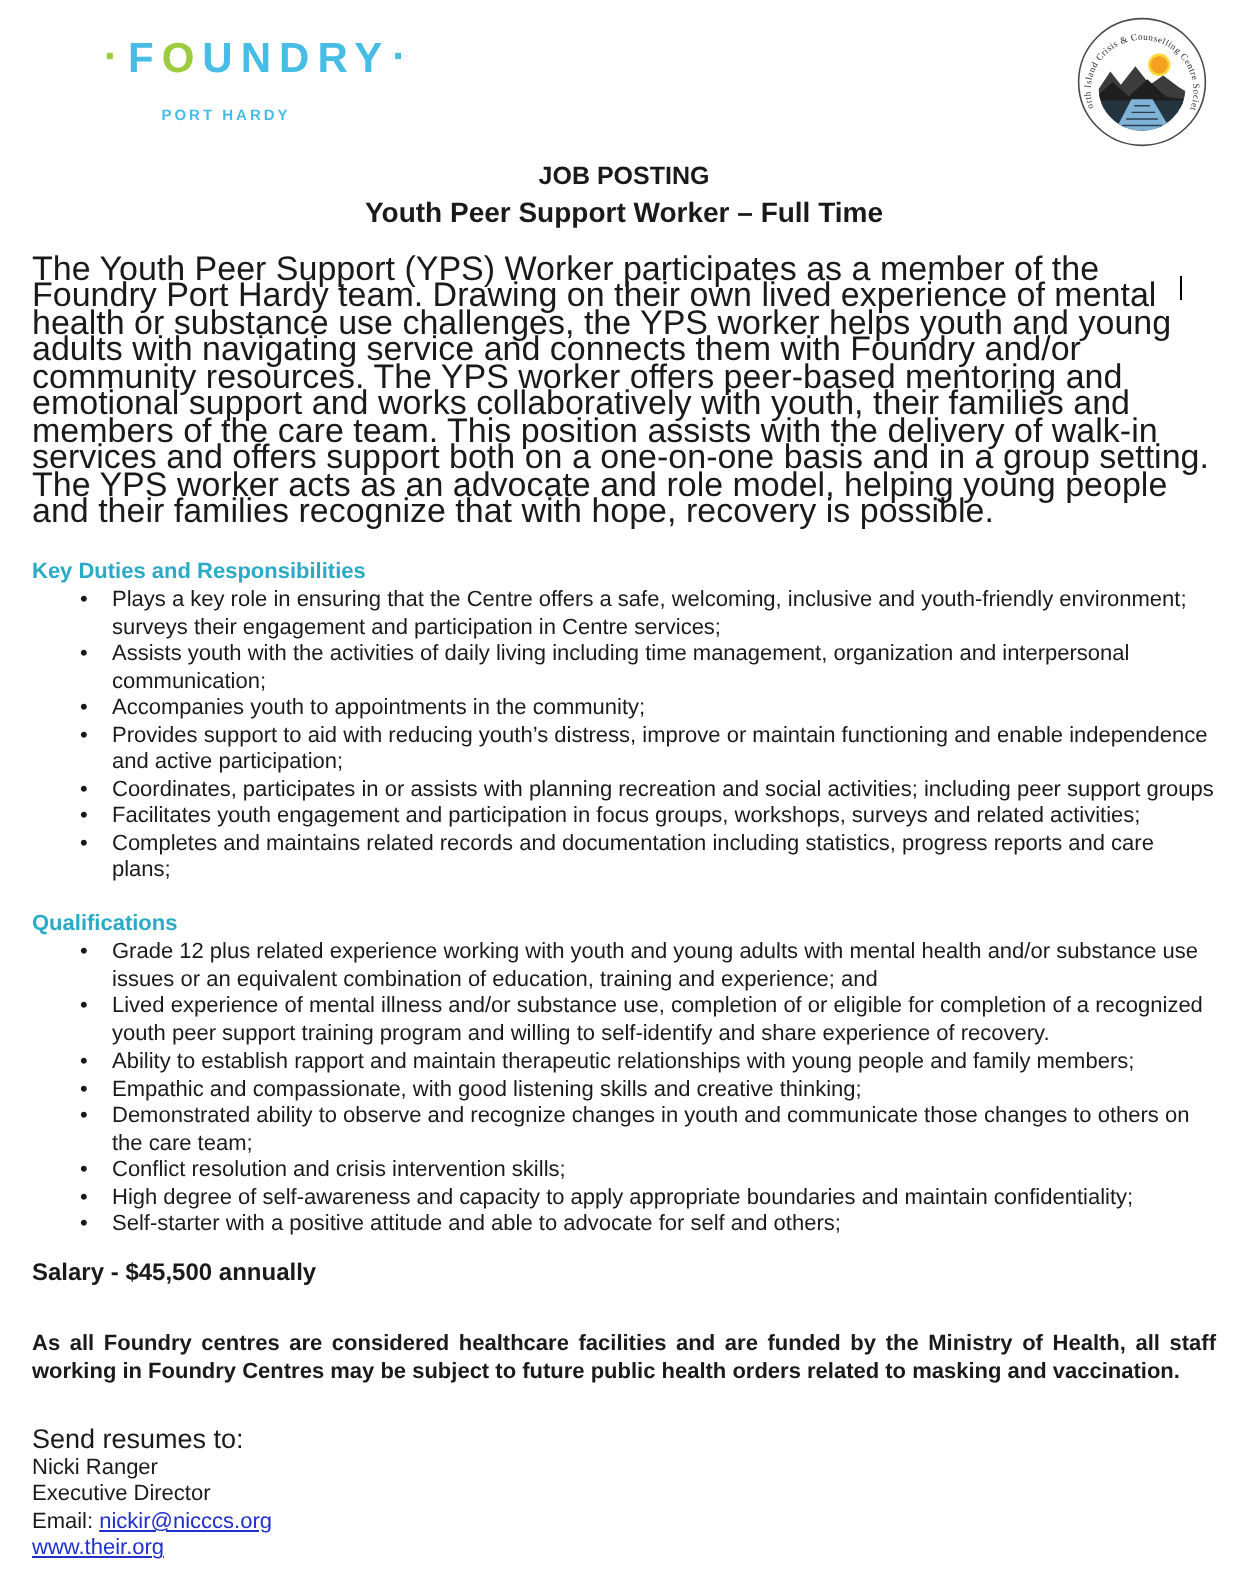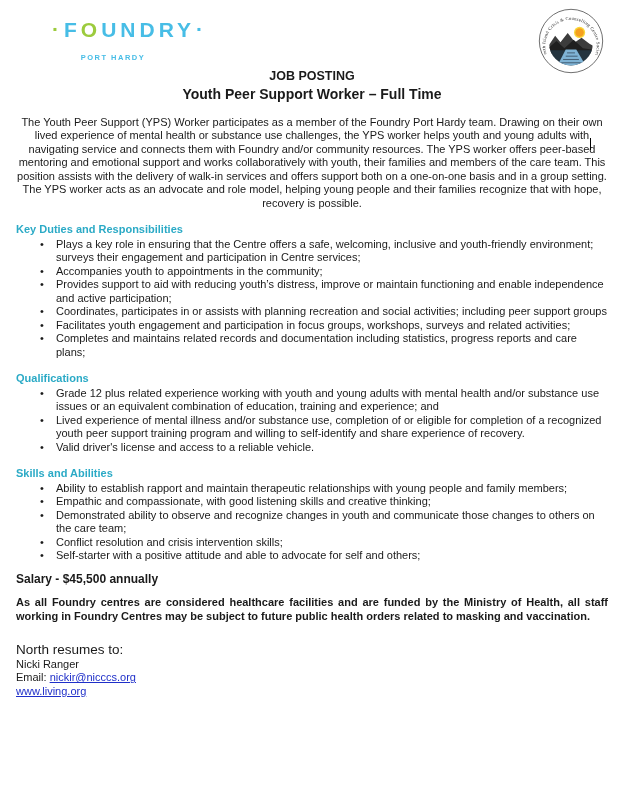--- a/index.html
+++ b/index.html
@@ -18,36 +18,36 @@
             white-space:nowrap;line-height:1;margin-left:24px;}
   .wordmark .green{color:var(--logogreen);}
   .wordmark .dot{font-size:21px;vertical-align:1px;}
   .wordmark .dot-l{color:var(--logogreen);margin-right:1px;}
   .wordmark .dot-r{color:var(--logoblue);margin-left:1px;}
   .logo-sub{font-weight:bold;font-size:7.5px;letter-spacing:1.5px;color:var(--logoblue);
             margin-top:13px;}
   .seal{position:absolute;right:4px;top:-4px;width:66px;height:66px;}
 
   
-  .title-block{text-align:center;margin-top:2px;line-height:1.28;}
+  .title-block{text-align:center;margin-top:14px;line-height:1.28;}
   .title-1{font-weight:bold;font-size:12.5px;}
   .title-2{font-weight:bold;font-size:14px;margin-top:2px;}
 
   
-  .intro{font-size:11px;line-height:13.5px;margin-top:12px;text-align:center;}
+  .intro{font-size:17px;line-height:13.5px;margin-top:12px;text-align:left;}
   .cursor-bar{position:absolute;width:1px;height:12px;background:#000;}
 
   h2.sec{font-size:11px;line-height:13.5px;font-weight:bold;color:var(--heading);
          margin:13px 0 0 0;}
   ul.bullets{margin:1px 0 0 0;padding:0 0 0 40px;list-style:none;}
   ul.bullets li{font-size:11px;line-height:13.5px;position:relative;padding:0;margin:0;}
   ul.bullets li::before{content:"•";position:absolute;left:-16px;top:0;font-size:11px;}
 
   .salary{font-weight:bold;font-size:12px;margin-top:9px;}
-  .covid{font-weight:bold;font-size:11px;line-height:14px;margin-top:9px;text-align:justify;}
+  .covid{font-weight:bold;font-size:11px;line-height:14px;margin-top:22px;text-align:justify;}
 
   .send-label{font-size:13.5px;margin-top:19px;line-height:16px;}
   .contact-line{font-size:11px;line-height:13.5px;}
   a.doc-link{color:var(--link);text-decoration:underline;cursor:pointer;}
 </style>
 </head>
 <body>
 
 <div class="page">
 
@@ -86,52 +86,53 @@
     <div class="title-2">Youth Peer Support Worker – Full Time</div>
   </div>
 
   <p class="intro">The Youth Peer Support (YPS) Worker participates as a member of the Foundry Port Hardy team. Drawing on their own lived experience of mental health or substance use challenges, the YPS worker helps youth and young adults with navigating service and connects them with Foundry and/or community resources. The YPS worker offers peer-based mentoring and emotional support and works collaboratively with youth, their families and members of the care team. This position assists with the delivery of walk-in services and offers support both on a one-on-one basis and in a group setting. The YPS worker acts as an advocate and role model, helping young people and their families recognize that with hope, recovery is possible.</p>
   <div class="cursor-bar" style="left:590px;top:138px;"></div>
 
   <section>
     <h2 class="sec">Key Duties and Responsibilities</h2>
     <ul class="bullets">
         <li>Plays a key role in ensuring that the Centre offers a safe, welcoming, inclusive and youth-friendly environment; surveys their engagement and participation in Centre services;</li>
+        <li>Assists youth with the activities of daily living including time management, organization and interpersonal communication;</li>
         <li>Accompanies youth to appointments in the community;</li>
         <li>Provides support to aid with reducing youth’s distress, improve or maintain functioning and enable independence and active participation;</li>
         <li>Coordinates, participates in or assists with planning recreation and social activities; including peer support groups</li>
         <li>Facilitates youth engagement and participation in focus groups, workshops, surveys and related activities;</li>
         <li>Completes and maintains related records and documentation including statistics, progress reports and care plans;</li>
       </ul>
   </section>
 
   <section>
     <h2 class="sec">Qualifications</h2>
     <ul class="bullets">
         <li>Grade 12 plus related experience working with youth and young adults with mental health and/or substance use issues or an equivalent combination of education, training and experience; and</li>
         <li>Lived experience of mental illness and/or substance use, completion of or eligible for completion of a recognized youth peer support training program and willing to self-identify and share experience of recovery.</li>
-        <li>Valid driver's license and access to a reliable vehicle.</li>
       </ul>
   </section>
 
   <section>
-    <h2 class="sec">Skills and Abilities</h2>
     <ul class="bullets">
         <li>Ability to establish rapport and maintain therapeutic relationships with young people and family members;</li>
         <li>Empathic and compassionate, with good listening skills and creative thinking;</li>
         <li>Demonstrated ability to observe and recognize changes in youth and communicate those changes to others on the care team;</li>
         <li>Conflict resolution and crisis intervention skills;</li>
+        <li>High degree of self-awareness and capacity to apply appropriate boundaries and maintain confidentiality;</li>
         <li>Self-starter with a positive attitude and able to advocate for self and others;</li>
       </ul>
   </section>
 
   <div class="salary">Salary - $45,500 annually</div>
 
   <p class="covid">As all Foundry centres are considered healthcare facilities and are funded by the Ministry of Health, all staff working in Foundry Centres may be subject to future public health orders related to masking and vaccination.</p>
 
   <div>
-    <div class="send-label">North resumes to:</div>
+    <div class="send-label">Send resumes to:</div>
     <div class="contact-line">Nicki Ranger</div>
+    <div class="contact-line">Executive Director</div>
     <div class="contact-line"><span>Email: </span><a class="doc-link">nickir@nicccs.org</a></div>
-    <div class="contact-line"><a class="doc-link">www.living.org</a></div>
+    <div class="contact-line"><a class="doc-link">www.their.org</a></div>
   </div>
 
 </div>
 
 </body></html>

